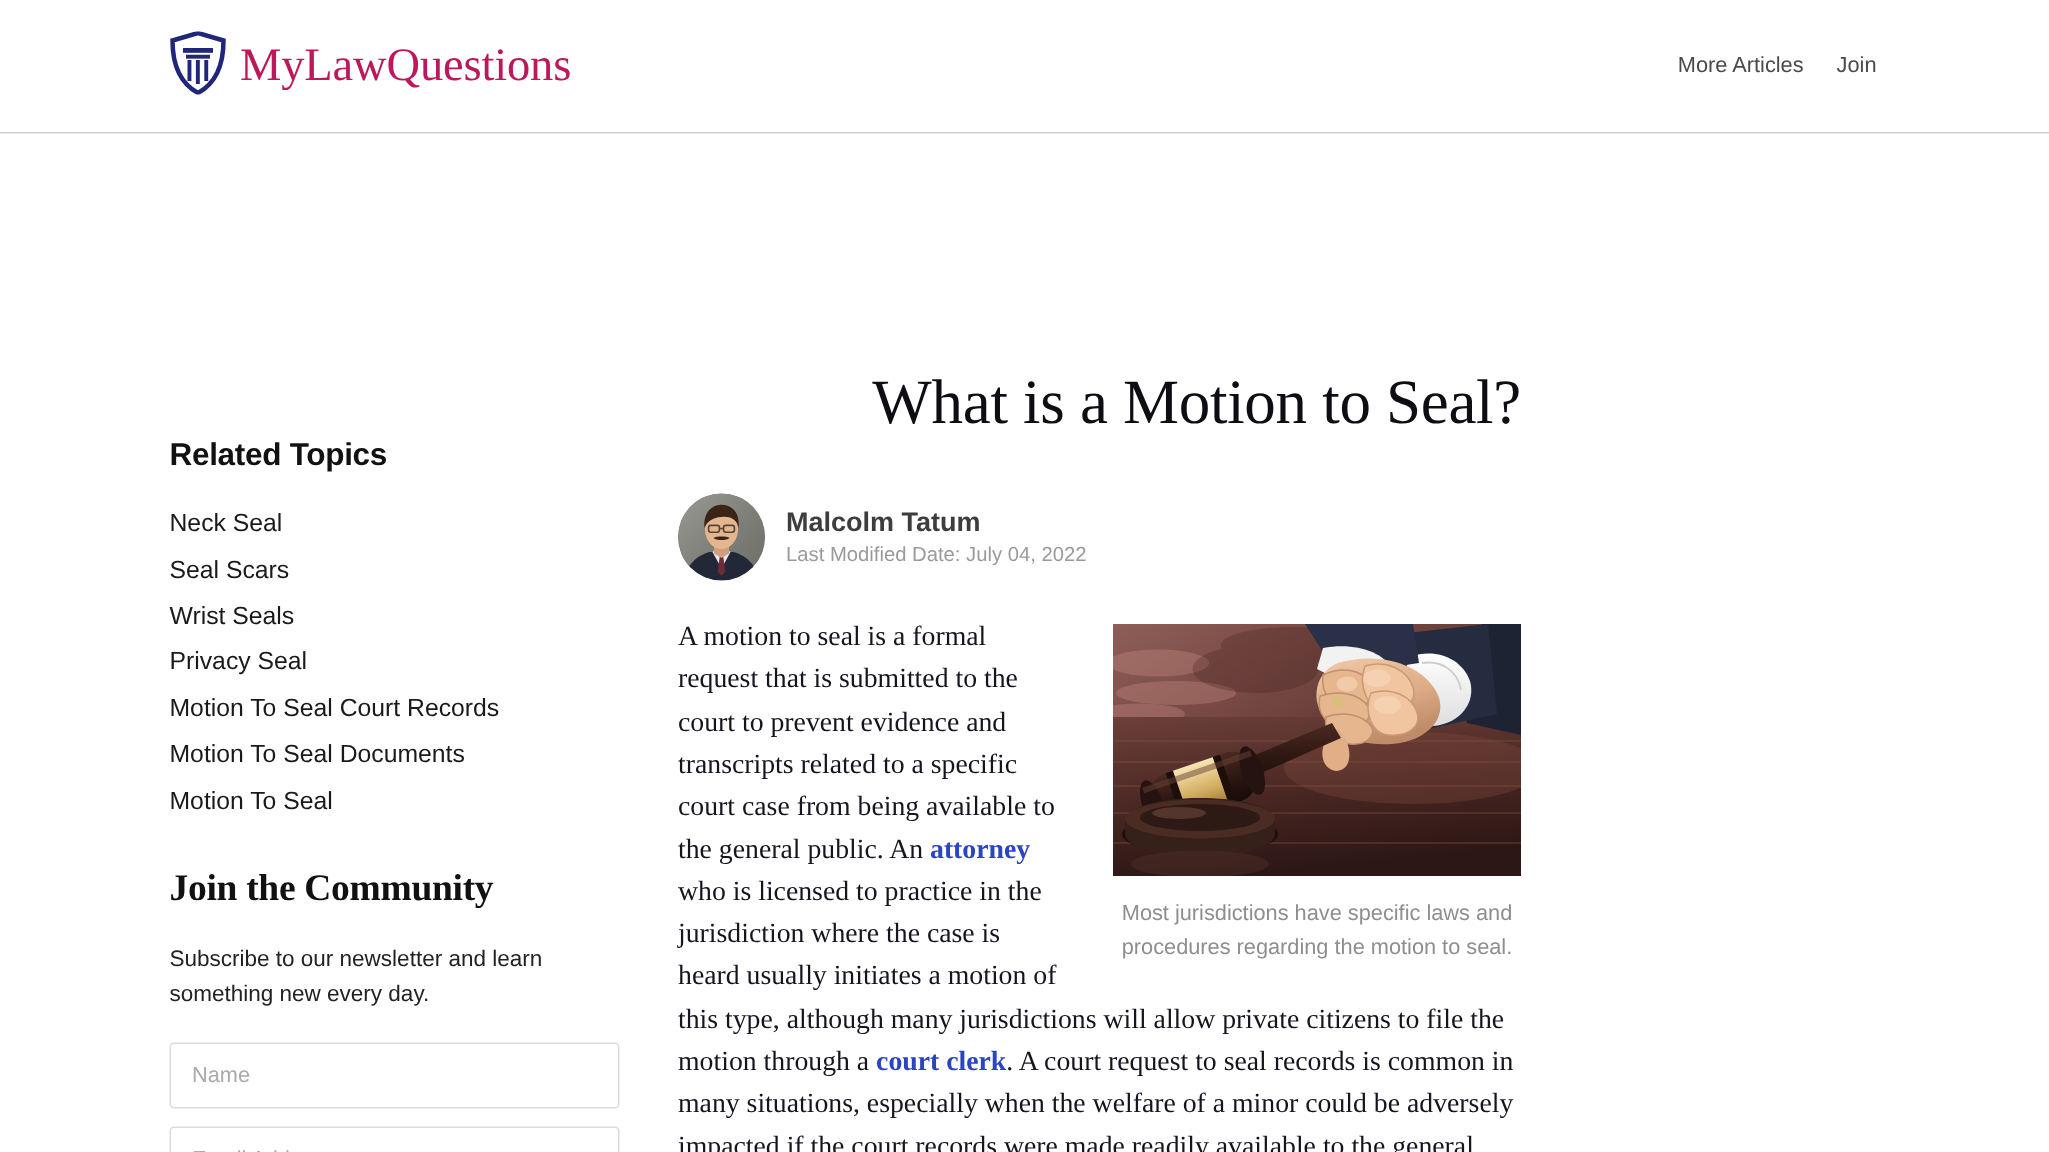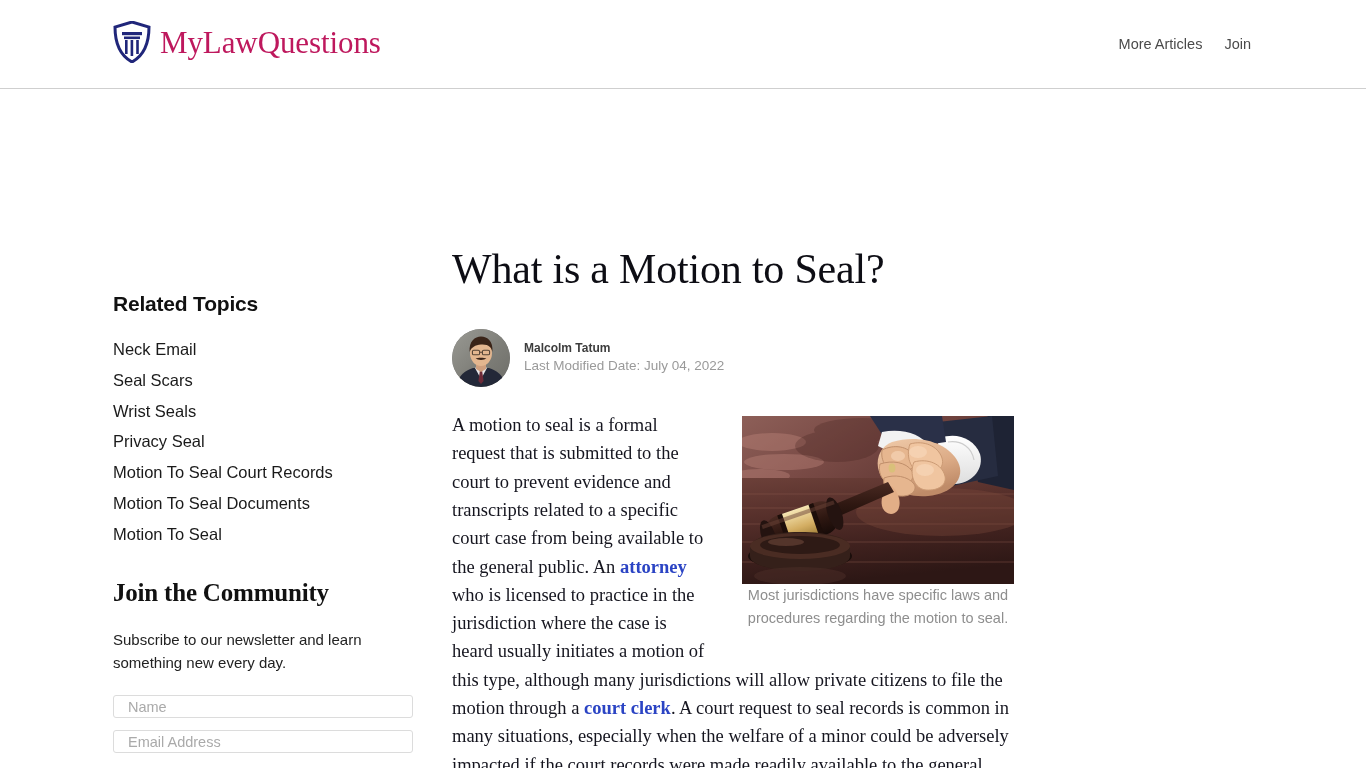--- a/index.html
+++ b/index.html
@@ -104,21 +104,21 @@
   .community-copy {
     font-size: 15px;
     color: #222222;
     line-height: 1.5;
     margin: 0 0 21px 0;
     width: 275px;
   }
   .field {
     display: block;
     width: 300px;
-    height: 23px;
+    height: 44px;
     border: 1px solid #dcdcdc;
     border-radius: 3px;
     background: #ffffff;
     font-family: "Liberation Sans", sans-serif;
     font-size: 14.5px;
     color: #222;
     padding: 0 14px;
     margin-bottom: 12px;
     outline: none;
   }
@@ -126,38 +126,39 @@
 
   
   .article-title {
     font-family: "Liberation Serif", serif;
     font-size: 42px;
     font-weight: normal;
     color: #0d0d14;
     margin: 0;
     line-height: 1.12;
     letter-spacing: -0.2px;
+    text-align: right;
   }
   .byline {
     display: flex;
     align-items: center;
     gap: 14px;
     margin-top: 36px;
   }
   .avatar {
     width: 58px; height: 58px;
     border-radius: 50%;
     overflow: hidden;
     flex: 0 0 auto;
     background: #7b7b79;
   }
   .avatar svg { display: block; }
   .byline-text { display: flex; flex-direction: column; gap: 4px; }
   .author-name {
-    font-size: 12px;
+    font-size: 18px;
     font-weight: bold;
     color: #3d3d3d;
     text-decoration: none;
     line-height: 1.1;
   }
   .modified-date {
     font-size: 13.5px;
     color: #9a9a9a;
     line-height: 1.1;
   }
@@ -179,20 +180,21 @@
     height: 168px;
     display: block;
     overflow: hidden;
   }
   .figure-caption {
     font-family: "Liberation Sans", sans-serif;
     font-size: 14.5px;
     line-height: 1.6;
     color: #8e8e8e;
     text-align: center;
+    padding-top: 14px;
   }
   .body-wrap p { margin: 0; }
   .inline-link {
     color: #2b44c4;
     font-weight: bold;
     text-decoration: none;
   }
 </style>
 </head>
 <body>
@@ -216,21 +218,21 @@
     <a class="nav-link" href="#">More Articles</a>
     <a class="nav-link" href="#">Join</a>
   </nav>
 </header>
 
 <div class="page">
 
   <aside class="sidebar">
     <h2 class="sb-heading">Related Topics</h2>
     <ul class="topic-list">
-      <li class="topic-item"><a class="topic-link" href="#">Neck Email</a></li>
+      <li class="topic-item"><a class="topic-link" href="#">Neck Seal</a></li>
       <li class="topic-item"><a class="topic-link" href="#">Seal Scars</a></li>
       <li class="topic-item"><a class="topic-link" href="#">Wrist Seals</a></li>
       <li class="topic-item"><a class="topic-link" href="#">Privacy Seal</a></li>
       <li class="topic-item"><a class="topic-link" href="#">Motion To Seal Court Records</a></li>
       <li class="topic-item"><a class="topic-link" href="#">Motion To Seal Documents</a></li>
       <li class="topic-item"><a class="topic-link" href="#">Motion To Seal</a></li>
     </ul>
   </aside>
 
   <section class="community">

